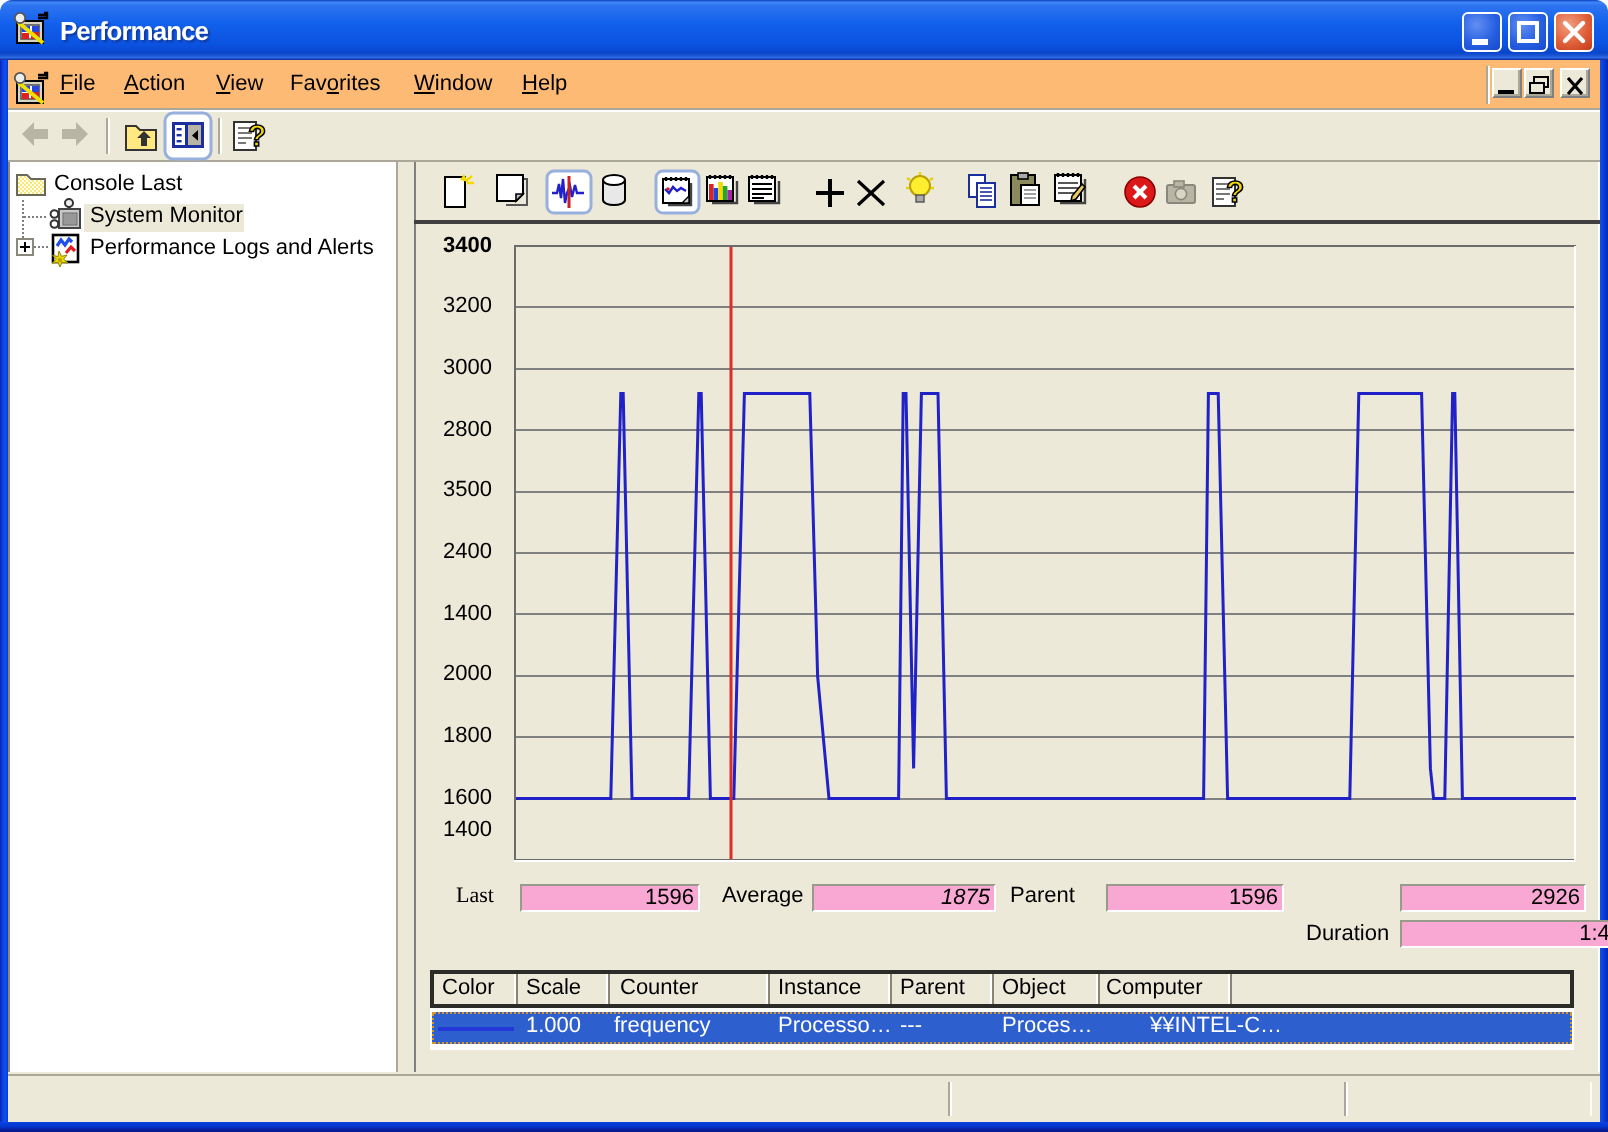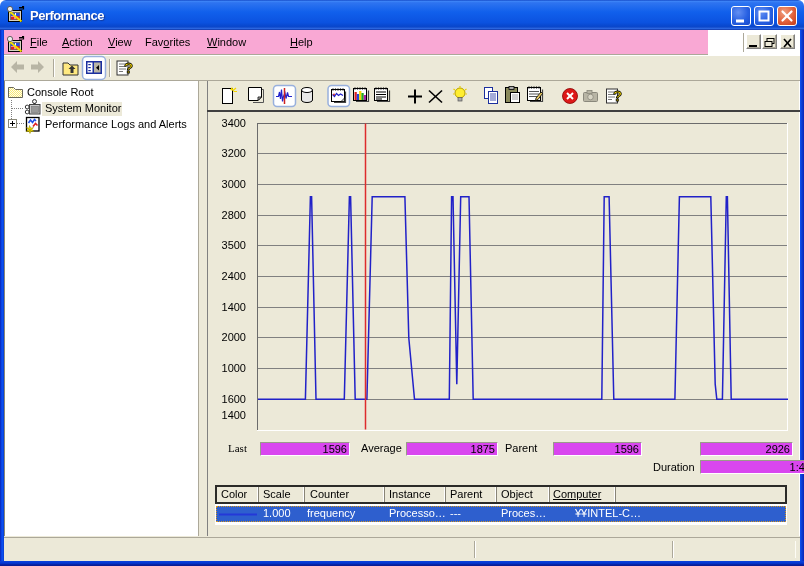--- a/index.html
+++ b/index.html
@@ -10,38 +10,38 @@
 #border-left { left:0; top:30px; width:4px; height:536px; background:linear-gradient(90deg,#0a24b4 0%,#0a46e8 40%,#0c52f2 70%,#0838c8 100%); }
 #border-right { right:0; top:30px; width:4px; height:536px; background:linear-gradient(90deg,#0c52f2 0%,#0a3cd0 50%,#0826b8 100%); }
 #border-bottom { left:0; top:561px; width:804px; height:5px; background:linear-gradient(180deg,#0d42dd 0%,#0336d0 45%,#091c96 80%,#091c96 100%); }
 #titlebar { left:0; top:0; width:804px; height:30px; border-radius:6px 6px 0 0;
   background:linear-gradient(180deg,#0f43c2 0%,#3e86f8 4%,#2e74f0 9%,#1160ec 40%,#0b52e0 75%,#0846cc 88%,#2057d2 93%,#2e6ce8 96%,#1238aa 99%,#10309c 100%); }
 #title-text { left:30px; top:8px; color:#fff; font-size:13px; font-weight:bold; letter-spacing:-0.5px; text-shadow:1px 1px 1px #123a9d; }
 .tbtn { top:6px; width:20px; height:20px; border-radius:3px; border:1px solid #fff; }
 #btn-min  { left:731px; background:radial-gradient(circle at 35% 30%,#638ff2 0%,#2760e2 55%,#1649cc 100%); }
 #btn-max  { left:754px; background:radial-gradient(circle at 35% 30%,#638ff2 0%,#2760e2 55%,#1649cc 100%); }
 #btn-close{ left:777px; background:radial-gradient(circle at 35% 30%,#f0a080 0%,#e0603a 55%,#c23a18 100%); }
-#menubar { left:4px; top:30px; width:704px; height:25px; background:#f9a8d4; border-bottom:1px solid #aca899; }
+#menubar { left:4px; top:30px; width:796px; height:25px; background:#fdba74; border-bottom:1px solid #aca899; }
 .menu { position:absolute; top:6px; }
 .menu u { text-decoration:underline; }
 #mdi-sep { left:743px; top:33px; width:2px; height:19px; border-left:1px solid #aca899; border-right:1px solid #fff; }
 .mbtn { top:34px; width:15px; height:15px; background:#ECE9D8; border:1px solid; border-color:#fff #808080 #808080 #fff; box-shadow:inset -1px -1px 0 #aca899; }
 #toolbar { left:4px; top:56px; width:796px; height:25px; background:#ECE9D8; border-bottom:1px solid #aca899; }
 
 #content-bg { left:4px; top:81px; width:796px; height:456px; background:#ECE9D8; }
 #tree-panel { left:4px; top:81px; width:195px; height:455px; background:#fff; border-right:1px solid #aca899; border-left:1px solid #8a8878; }
 #pane { left:207px; top:81px; width:593px; height:455px; background:#ECE9D8; border-left:1px solid #808080; border-right:1px solid #fff; }
 #smtoolbar-sep { left:207px; top:110px; width:593px; height:2px; background:#404040; }
 
 .trow { position:absolute; white-space:nowrap; }
 #sel-sysmon { left:42px; top:102px; width:80px; height:14px; background:#ECE9D8; }
 
 .slabel { position:absolute; }
 .yl { left:200px; width:46px; text-align:right; }
-.sbox { position:absolute; height:14px; background:#d946ef; border:1px solid; border-color:#9a9a8a #ffffff #ffffff #9a9a8a; }
+.sbox { position:absolute; height:14px; background:#f9a8d4; border:1px solid; border-color:#9a9a8a #ffffff #ffffff #9a9a8a; }
 .sval { position:absolute; right:2px; top:0px; }
 
 #legend-header { left:215px; top:485px; width:572px; height:19px; background:#ECE9D8; border:2px solid #2b2b28; }
 .hcell { position:absolute; top:3px; }
 .hdiv { position:absolute; top:487px; width:2px; height:15px; border-left:1px solid #fff; border-right:1px solid #888476; }
 #legend-body { left:215px; top:504px; width:572px; height:21px; background:#fff; }
 #legend-row { left:216px; top:506px; width:570px; height:16px; background:#2E5FCE; border:1px dotted #d89820; color:#fff; }
 .rcell { position:absolute; top:2px; color:#fff; }
 
 #statusbar { left:4px; top:537px; width:796px; height:24px; background:#ECE9D8; border-top:1px solid #aca899; }
@@ -56,55 +56,55 @@
 <div id="btn-close" class="abs tbtn"></div>
 <div id="border-left" class="abs"></div>
 <div id="border-right" class="abs"></div>
 <div id="border-bottom" class="abs"></div>
 <div id="menubar" class="abs">
   <div class="menu" style="left:26px;"><u>F</u>ile</div>
   <div class="menu" style="left:58px;"><u>A</u>ction</div>
   <div class="menu" style="left:104px;"><u>V</u>iew</div>
   <div class="menu" style="left:141px;">Fav<u>o</u>rites</div>
   <div class="menu" style="left:203px;"><u>W</u>indow</div>
-  <div class="menu" style="left:257px;margin-left:29px;"><u>H</u>elp</div>
+  <div class="menu" style="left:257px;"><u>H</u>elp</div>
 </div>
 <div id="mdi-sep" class="abs"></div>
 <div class="abs mbtn" style="left:746px;"></div>
 <div class="abs mbtn" style="left:762px;"></div>
 <div class="abs mbtn" style="left:780px;"></div>
 <div id="toolbar" class="abs"></div>
 <div id="content-bg" class="abs"></div>
 <div id="tree-panel" class="abs"></div>
 <div id="pane" class="abs"></div>
 <div id="smtoolbar-sep" class="abs"></div>
 
 <div id="sel-sysmon" class="abs"></div>
-<div class="trow" style="left:27px; top:86px;">Console Root</div>
+<div class="trow" style="left:27px; top:86px;">Console Last</div>
 <div class="trow" style="left:45px; top:102px;">System Monitor</div>
 <div class="trow" style="left:45px; top:118px;">Performance Logs and Alerts</div>
 
-<div class="abs yl" style="top:116.5px;">3400</div>
+<div class="abs yl" style="top:116.5px;font-weight:bold;">3400</div>
 <div class="abs yl" style="top:147.2px;">3200</div>
 <div class="abs yl" style="top:177.9px;">3000</div>
 <div class="abs yl" style="top:208.6px;">2800</div>
 <div class="abs yl" style="top:239.3px;">3500</div>
 <div class="abs yl" style="top:270px;">2400</div>
 <div class="abs yl" style="top:300.7px;">1400</div>
 <div class="abs yl" style="top:331.4px;">2000</div>
-<div class="abs yl" style="top:362.1px;">1000</div>
+<div class="abs yl" style="top:362.1px;">1800</div>
 <div class="abs yl" style="top:392.8px;">1600</div>
 <div class="abs yl" style="top:409px;">1400</div>
 
 <div class="slabel" style="left:228px; top:442px;font-family:Liberation Serif, serif;">Last</div>
 <div class="sbox" style="left:260px; top:442px; width:90px;">
     <span class="sval">1596</span>
   </div>
 <div class="slabel" style="left:361px; top:442px;">Average</div>
-<div class="sbox" style="left:406px; top:442px; width:92px;">
+<div class="sbox" style="left:406px; top:442px; width:92px;font-style:italic;">
     <span class="sval">1875</span>
   </div>
 <div class="slabel" style="left:505px; top:442px;">Parent</div>
 <div class="sbox" style="left:553px; top:442px; width:89px;">
     <span class="sval">1596</span>
   </div>
 <div class="slabel" style="left:648px; top:442px;margin-top:48px;">Maximum</div>
 <div class="sbox" style="left:700px; top:442px; width:93px;">
     <span class="sval">2926</span>
   </div>
@@ -113,21 +113,21 @@
     <span class="sval">1:40</span>
   </div>
 
 <div id="legend-header" class="abs"></div>
 <div class="hcell" style="left:221px; top:488px;">Color</div>
 <div class="hcell" style="left:263px; top:488px;">Scale</div>
 <div class="hcell" style="left:310px; top:488px;">Counter</div>
 <div class="hcell" style="left:389px; top:488px;">Instance</div>
 <div class="hcell" style="left:450px; top:488px;">Parent</div>
 <div class="hcell" style="left:501px; top:488px;">Object</div>
-<div class="hcell" style="left:553px; top:488px;text-decoration:underline;">Computer</div>
+<div class="hcell" style="left:553px; top:488px;">Computer</div>
 <div class="hdiv" style="left:257px;"></div>
 <div class="hdiv" style="left:303px;"></div>
 <div class="hdiv" style="left:383px;"></div>
 <div class="hdiv" style="left:444px;"></div>
 <div class="hdiv" style="left:495px;"></div>
 <div class="hdiv" style="left:548px;"></div>
 <div class="hdiv" style="left:614px;"></div>
 <div id="legend-body" class="abs"></div>
 <div id="legend-row" class="abs"></div>
 <div class="rcell" style="left:263px; top:507px;">1.000</div>

